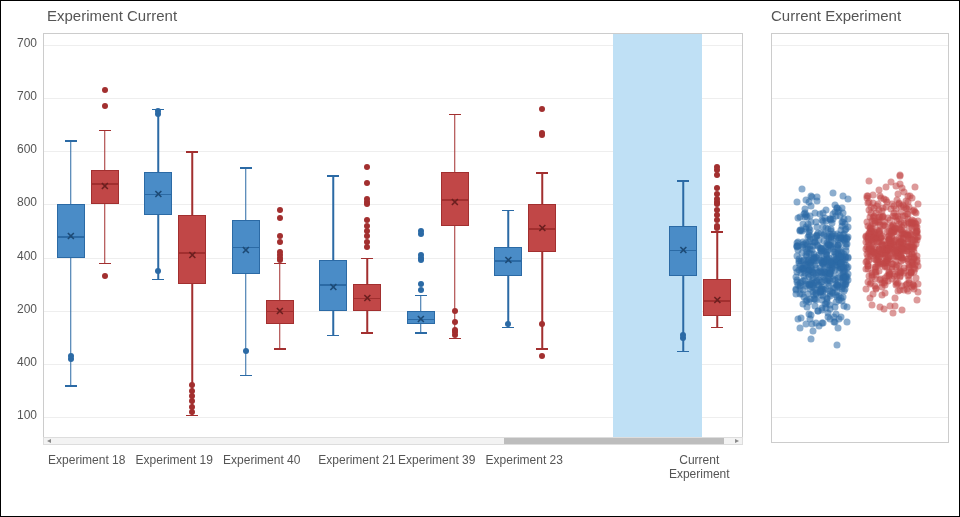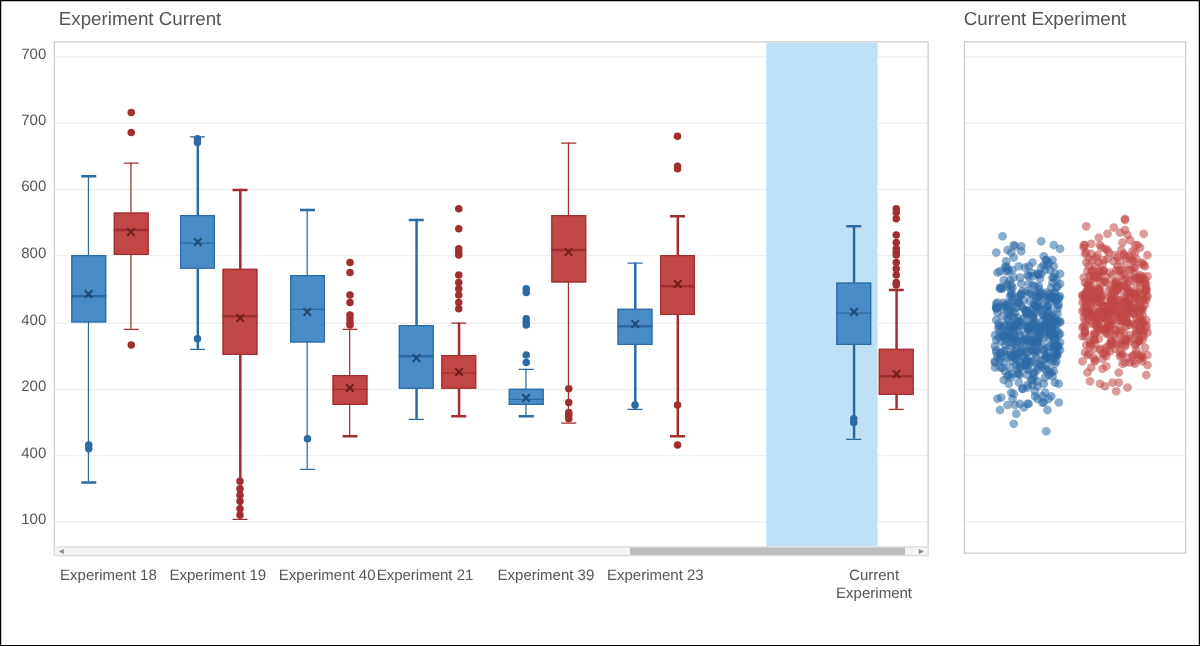--- a/index.html
+++ b/index.html
@@ -1364,19 +1364,19 @@
       <div class="ytick" style="top: 247.636px;">400</div>
       <div class="ytick" style="top: 194.39px;">800</div>
       <div class="ytick" style="top: 141.143px;">600</div>
       <div class="ytick" style="top: 87.8961px;">700</div>
       <div class="ytick" style="top: 34.6494px;">700</div>
     </div>
 <div id="xcats">
       <div class="xcat" style="left: 40.75px;">Experiment 18</div>
       <div class="xcat" style="left: 128.25px;">Experiment 19</div>
       <div class="xcat" style="left: 215.75px;">Experiment 40</div>
-      <div class="xcat" style="left: 294px;">Experiment 21</div>
+      <div class="xcat" style="left: 311px;">Experiment 21</div>
       <div class="xcat" style="left: 390.75px;">Experiment 39</div>
       <div class="xcat" style="left: 478.25px;">Experiment 23</div>
       <div class="xcat" style="left: 653.25px;">Current Experiment</div>
     </div>
 
 </div>
 
 </body></html>

